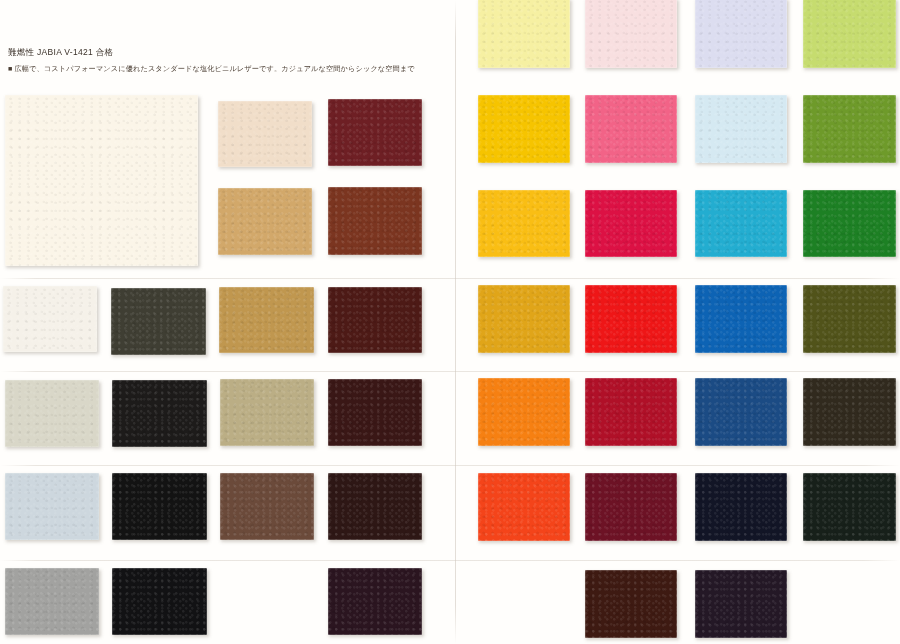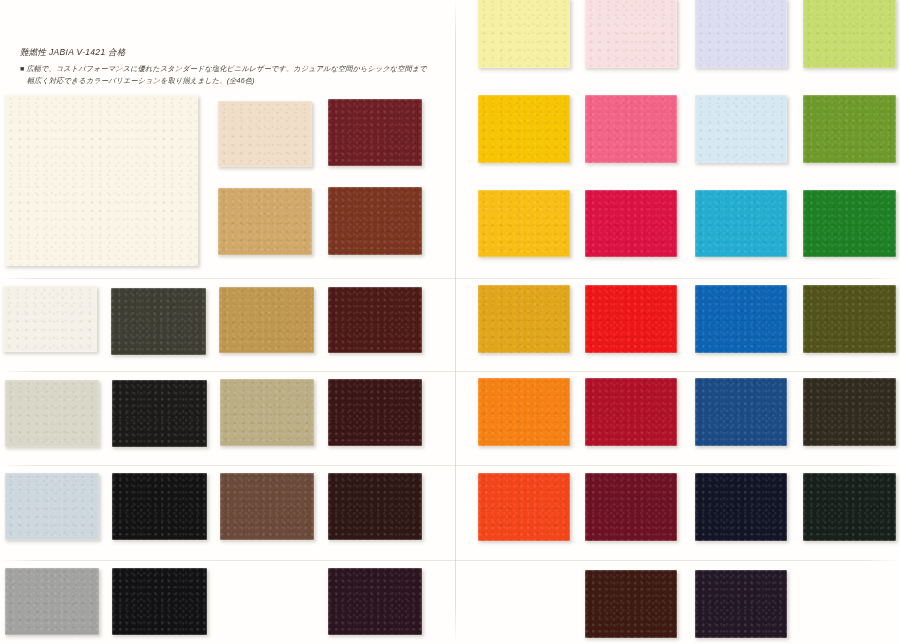--- a/index.html
+++ b/index.html
@@ -7,21 +7,21 @@
   body{
     width:900px;height:644px;
     background:#ffffff;
     font-family:"Liberation Sans","DejaVu Sans",sans-serif;
     overflow:hidden;
     position:relative;
   }
   .page{position:relative;width:900px;height:644px;overflow:hidden;background:#fffefc;}
 
   
-  .header{position:absolute;left:20px;top:46px;width:430px;font-style:italic;}
+  .header{position:absolute;left:8px;top:46px;width:430px;}
   .spec-line{
     font-size:8.5px;color:#3a3028;letter-spacing:.3px;
     line-height:12px;white-space:nowrap;
   }
   .desc{
     margin-top:5px;font-size:7.2px;color:#4a3d32;
     line-height:11.5px;letter-spacing:.1px;
   }
   .desc-l2{padding-left:7px;}
 
@@ -59,21 +59,20 @@
 </style>
 </head>
 <body>
 
 <div class="page">
 
   <div class="header">
     <div class="spec-line">難燃性 JABIA V-1421 合格</div>
     <div class="desc">
       <div>■ 広幅で、コストパフォーマンスに優れたスタンダードな塩化ビニルレザーです。カジュアルな空間からシックな空間まで</div>
-      <div class="desc-l2">幅広く対応できるカラーバリエーションを取り揃えました。(全46色)</div>
     </div>
   </div>
 
   <div class="gutter"></div>
   <div id="hdividers">
       <div class="hgutter" style="top: 278px;"></div>
       <div class="hgutter" style="top: 371px;"></div>
       <div class="hgutter" style="top: 465px;"></div>
       <div class="hgutter" style="top: 560px;"></div>
     </div>

